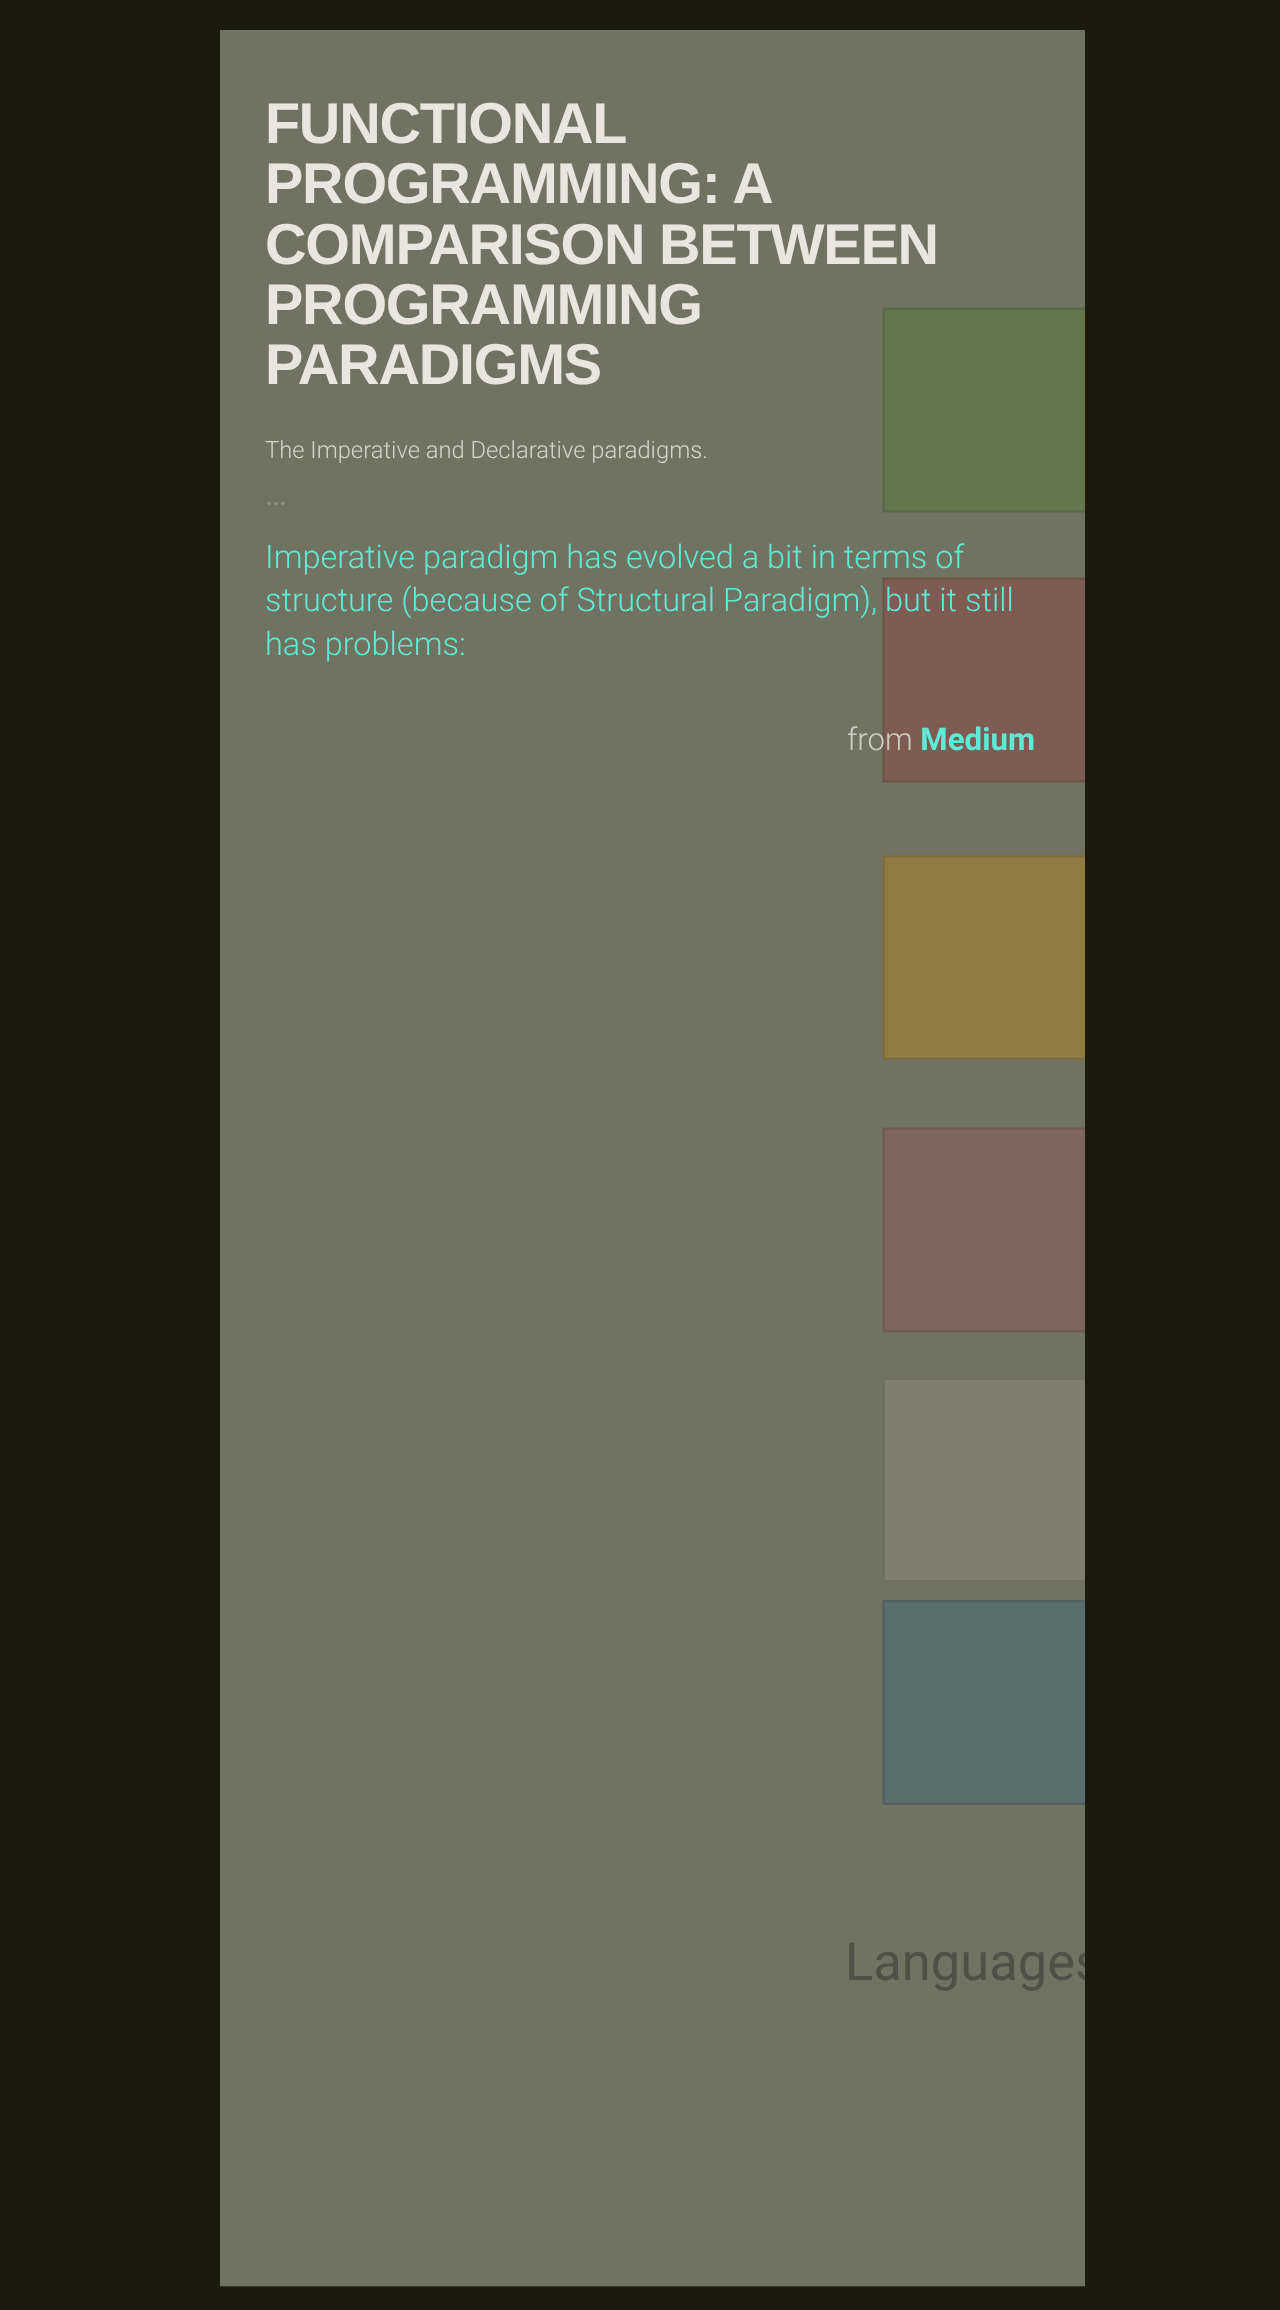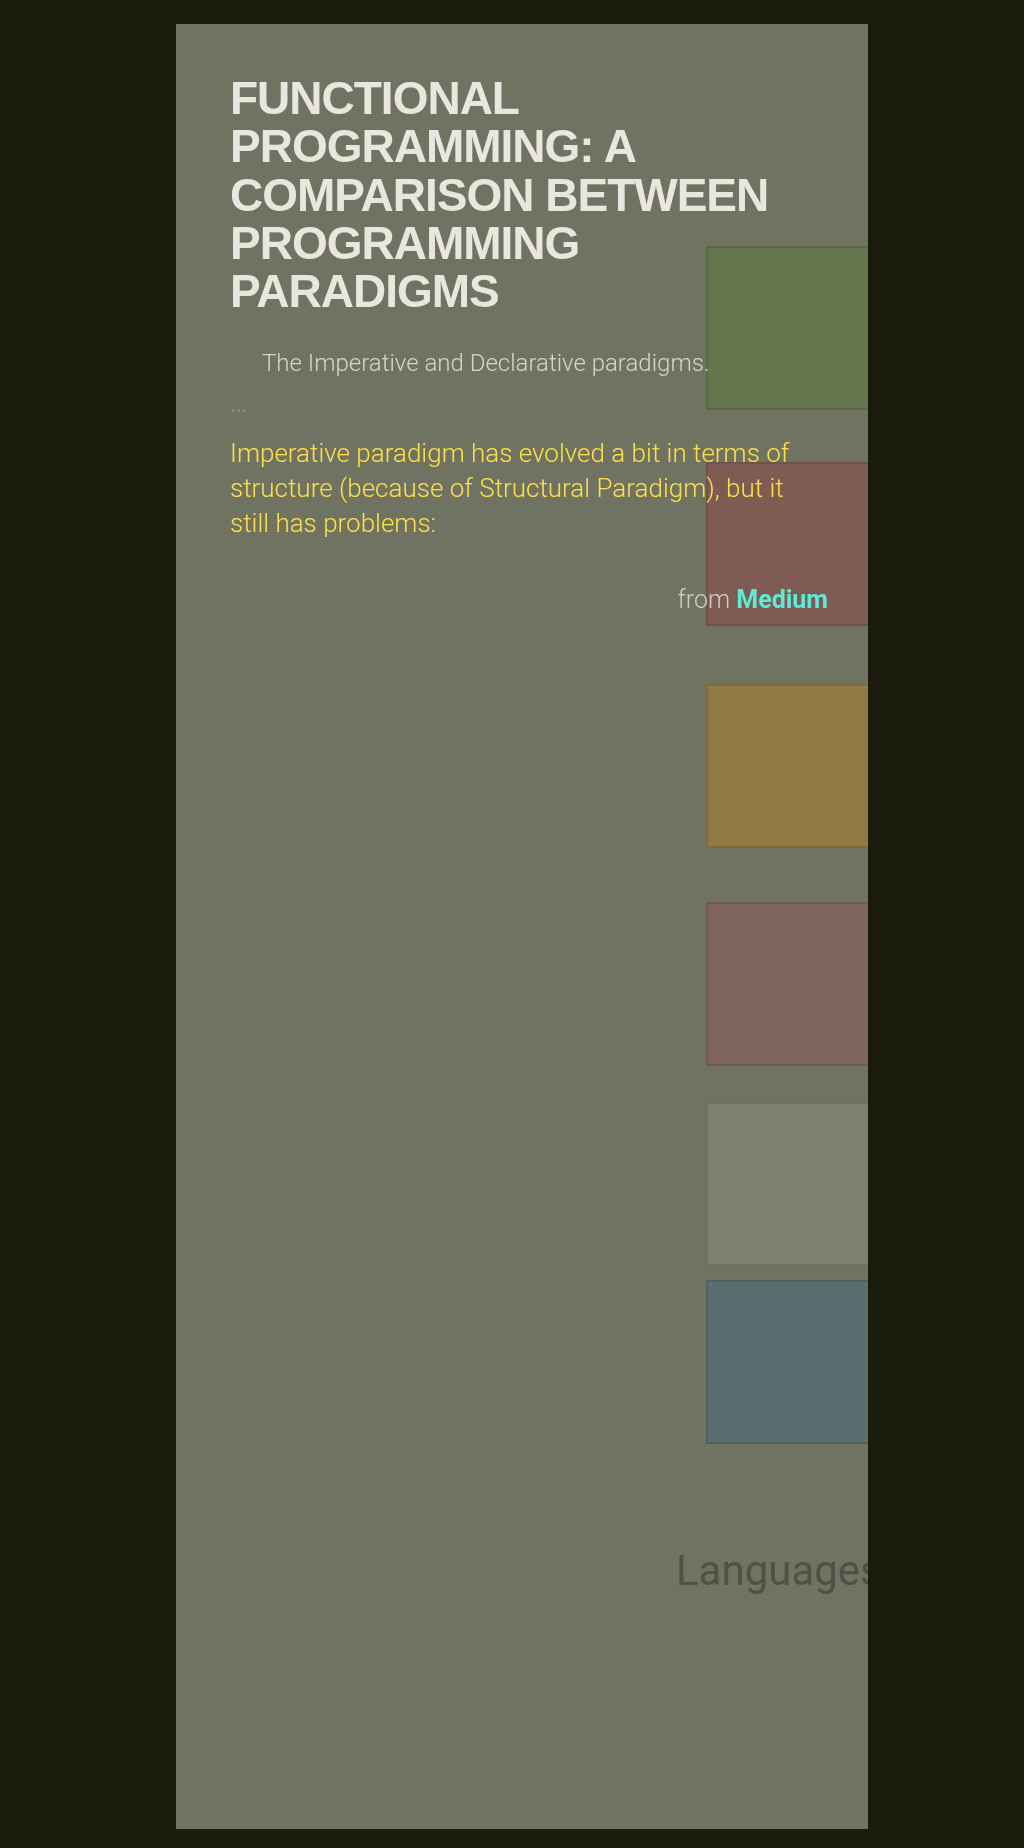--- a/index.html
+++ b/index.html
@@ -22,55 +22,54 @@
       left: 176px;
       top: 24px;
       width: 692px;
       height: 1805px;
       background-color: #6b6d58;
       overflow: hidden;
     }
     
     .card-content {
       position: relative;
-      padding: 50px 40px 40px 54px;
+      padding: 50px 40px 40px 36px;
       z-index: 2;
     }
     
     .title {
       font-family: 'Arial Black', 'Helvetica Neue', sans-serif;
       font-weight: 900;
       font-size: 46px;
       line-height: 1.05;
       color: #e8e6df;
       letter-spacing: -1px;
       margin-bottom: 32px;
       font-stretch: condensed;
     }
     
     .subtitle {
-      font-size: 24px;
+      font-size: 19px;
       font-weight: 300;
       color: #d6d4cb;
       line-height: 1.35;
       margin-bottom: 8px;
-      margin-left: 32px;
     }
     
     .ellipsis {
       font-size: 26px;
       color: #8f907d;
       margin-bottom: 18px;
       letter-spacing: -2px;
     }
     
     .body-text {
       font-size: 26px;
       font-weight: 300;
-      color: #fde047;
+      color: #5eead4;
       line-height: 1.35;
       margin-bottom: 44px;
     }
     
     .source-line {
       text-align: right;
       font-size: 25px;
       color: #cfcdc3;
     }
     

